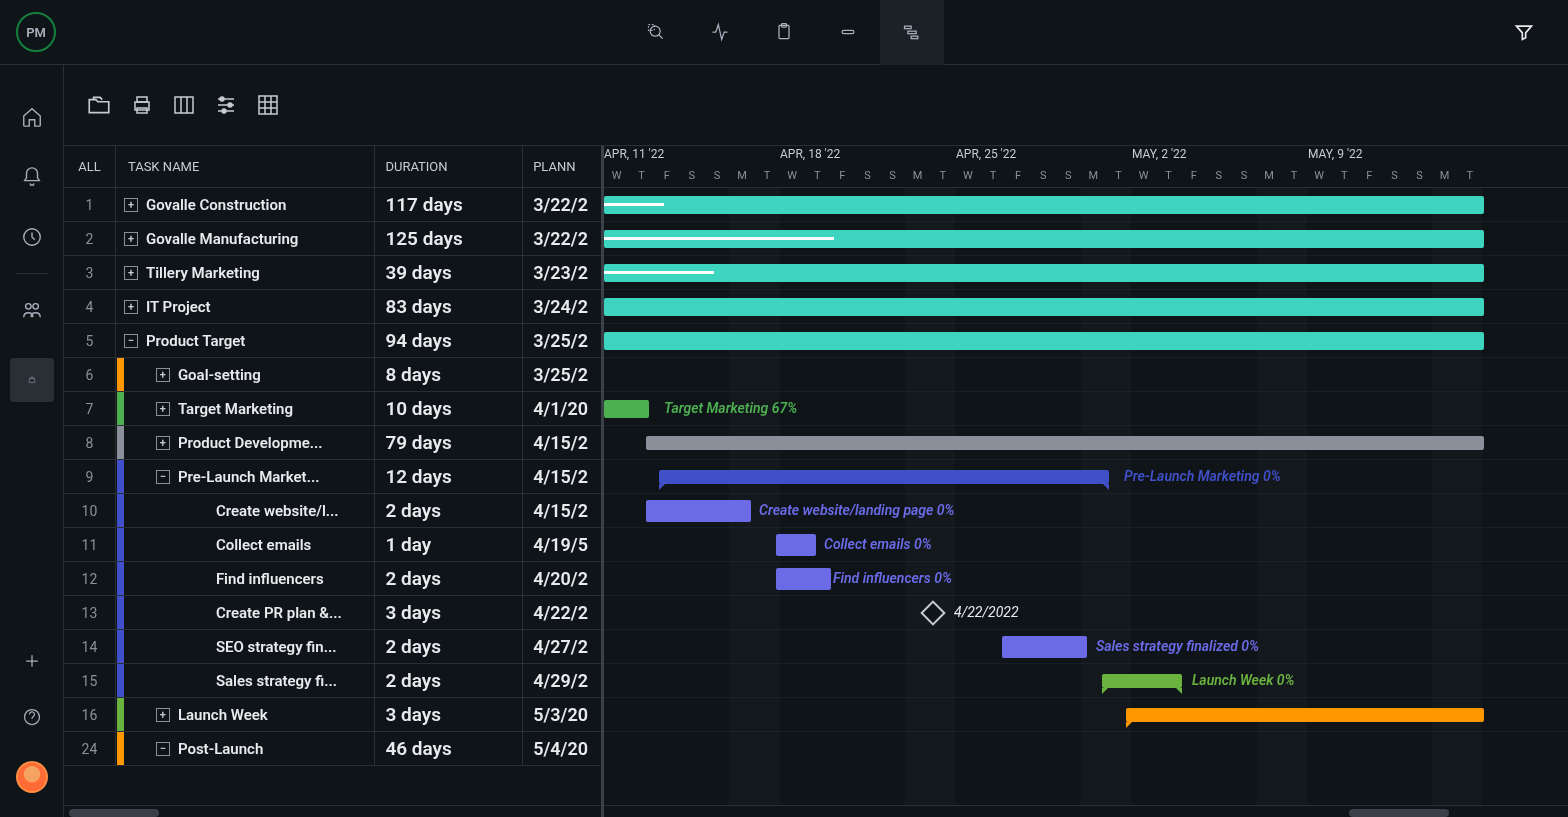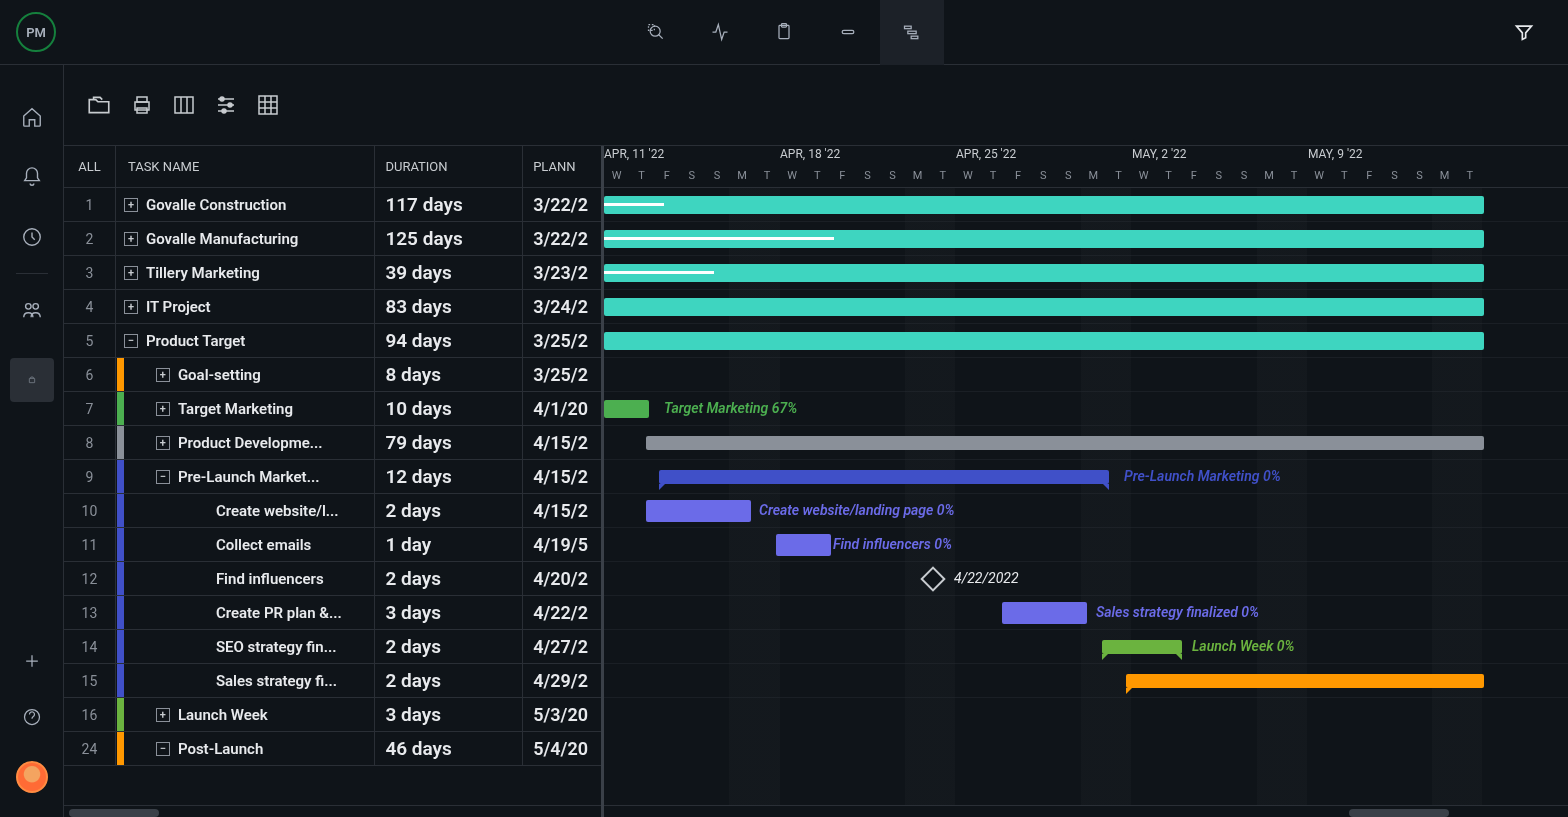--- a/index.html
+++ b/index.html
@@ -466,20 +466,24 @@
             </div>
             <div class="gantt-row">
               <div class="bar bar-blue-summary" style="left:55px;width:450px"></div>
               <div class="bar-label" style="left:520px;color:#4050c8">Pre-Launch Marketing  0%</div>
             </div>
             <div class="gantt-row">
               <div class="bar bar-purple" style="left:42px;width:105px"></div>
               <div class="bar-label" style="left:155px;color:#6b6be8">Create website/landing page  0%</div>
             </div>
             <div class="gantt-row">
+              <div class="bar bar-purple" style="left:172px;width:40px"></div>
+              <div class="bar-label" style="left:220px;color:#6b6be8">Collect emails  0%</div>
+            </div>
+            <div class="gantt-row">
               <div class="bar bar-purple" style="left:172px;width:55px"></div>
               <div class="bar-label" style="left:229px;color:#6b6be8">Find influencers  0%</div>
             </div>
             <div class="gantt-row">
               <div class="milestone" style="left:320px"></div>
               <div class="milestone-label" style="left:350px">4/22/2022</div>
             </div>
             <div class="gantt-row">
               <div class="bar bar-purple" style="left:398px;width:85px"></div>
               <div class="bar-label" style="left:492px;color:#6b6be8">Sales strategy finalized  0%</div>

